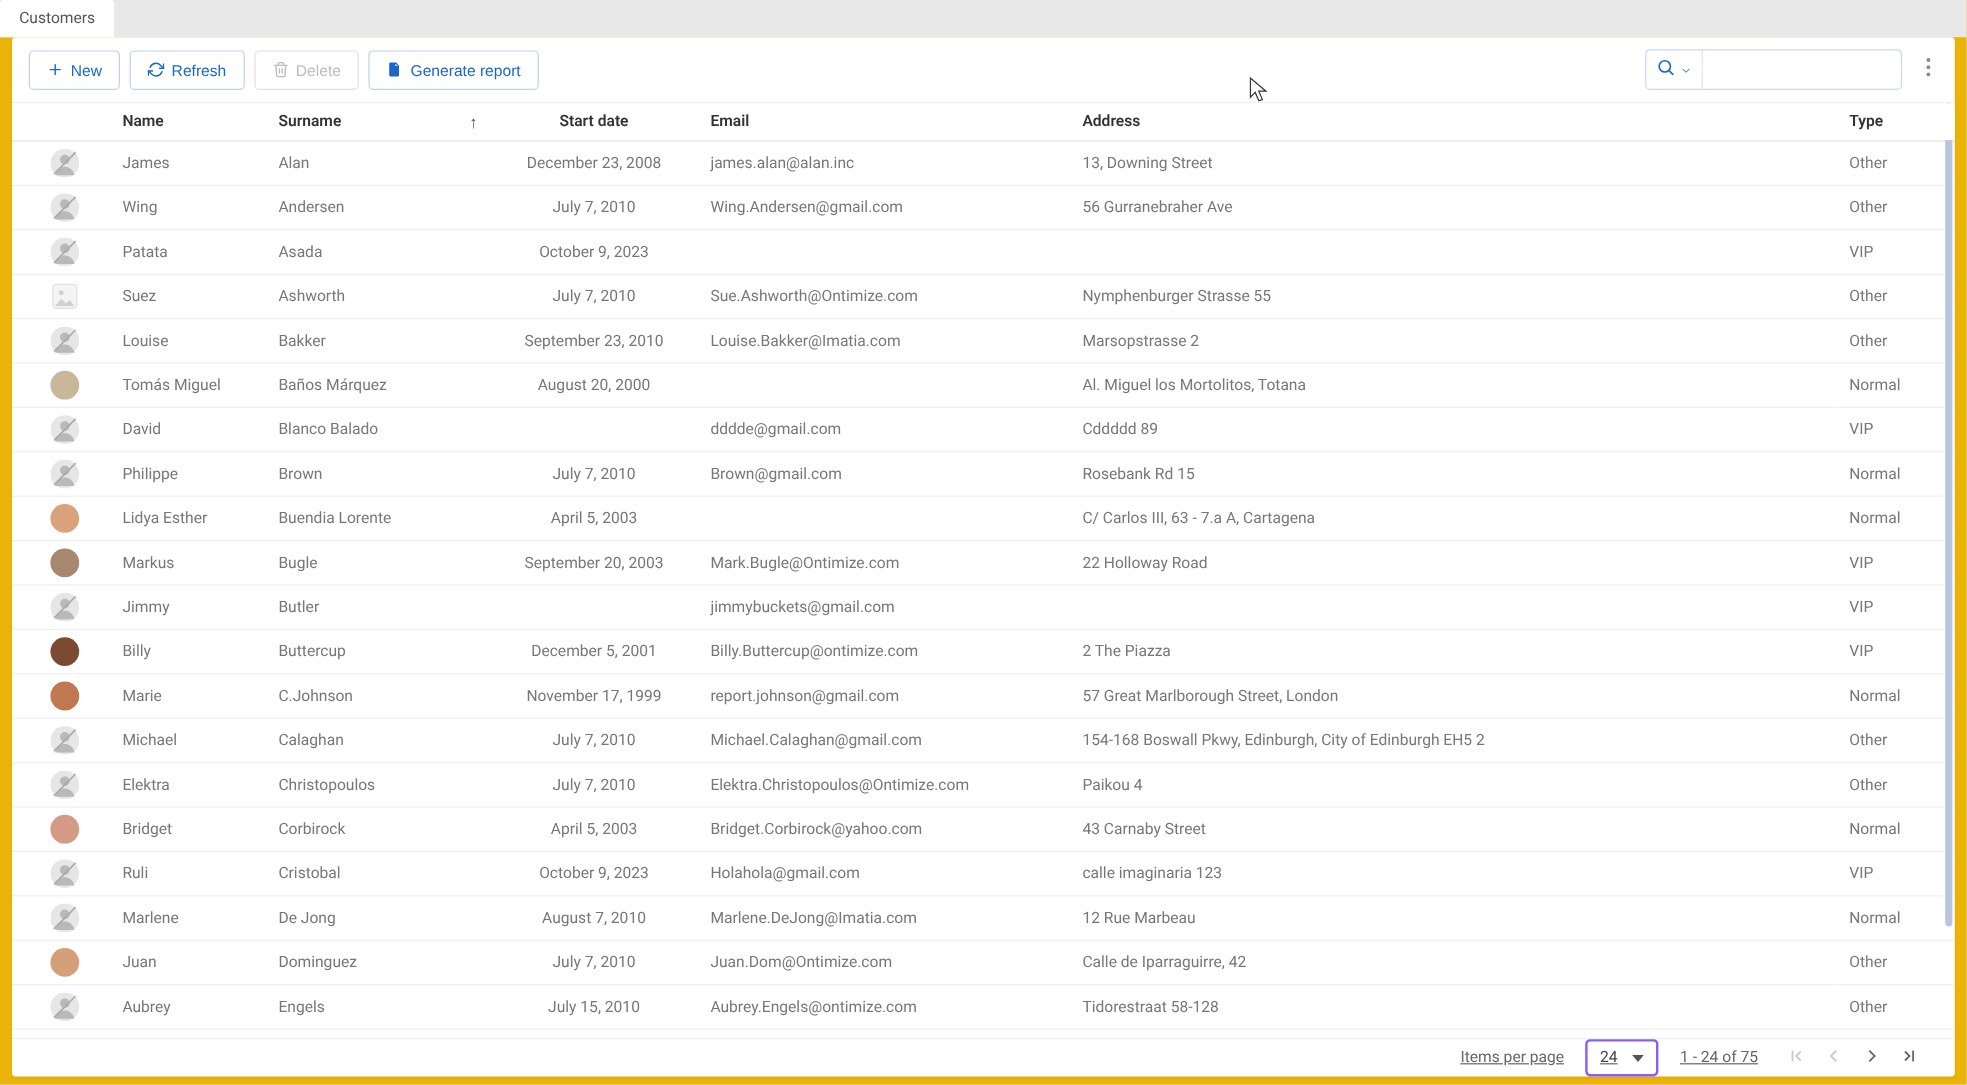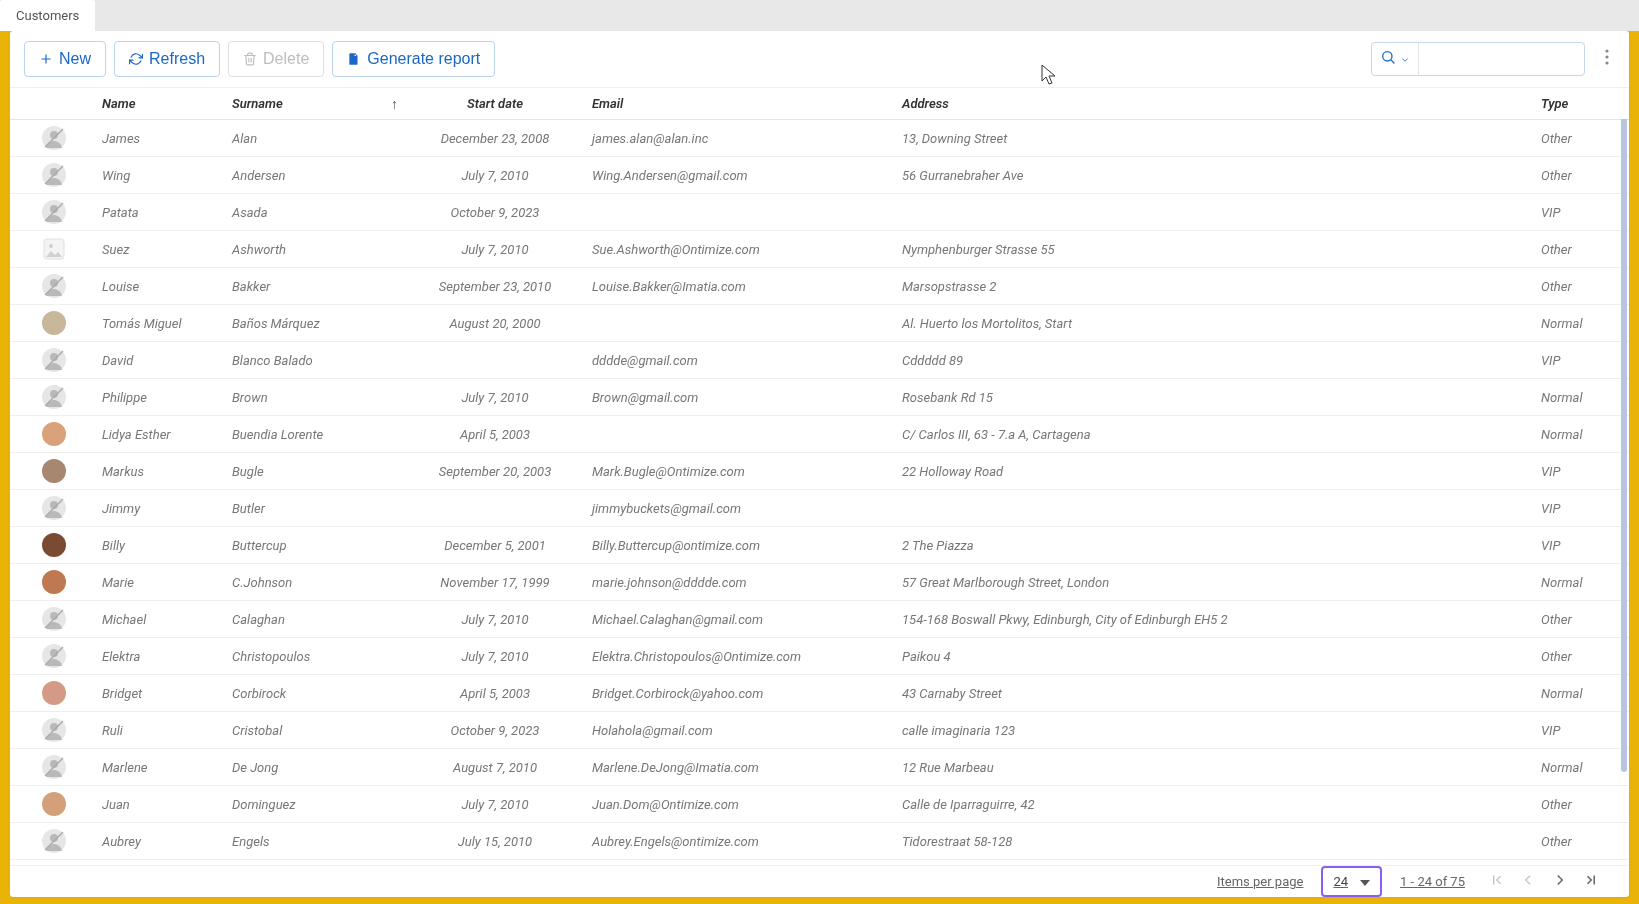--- a/index.html
+++ b/index.html
@@ -2,31 +2,31 @@
 <html><head>
 <meta charset="utf-8">
 <style>
   * { box-sizing: border-box; margin: 0; padding: 0; }
   html, body { width: 100%; height: 100%; font-family: -apple-system, BlinkMacSystemFont, "Segoe UI", Roboto, Arial, sans-serif; background: #e8e8e8; overflow: hidden; }
   .app { width: 1639px; height: 904px; position: relative; background: #eab308; }
   .tab-bar { background: #e8e8e8; padding: 0; }
   .tab { display: inline-block; background: #fff; padding: 8px 16px; font-size: 13px; color: #555; border-radius: 3px 3px 0 0; }
   .panel { background: #fff; margin: 0 10px 10px 10px; border-radius: 3px; box-shadow: 0 1px 3px rgba(0,0,0,0.05); height: calc(100% - 38px); display: flex; flex-direction: column; }
   .toolbar { display: flex; align-items: center; padding: 10px 14px; gap: 8px; border-bottom: 1px solid #f0f0f0; }
-  .btn { display: inline-flex; align-items: center; gap: 6px; padding: 8px 14px; border: 1px solid #bcd3f0; background: #fff; border-radius: 4px; color: #1b67c7; font-size: 16px; cursor: pointer; }
+  .btn { display: inline-flex; align-items: center; gap: 6px; padding: 8px 14px; border: 1px solid #bcd3f0; background: #fff; border-radius: 4px; color: #1b67c7; font-size: 13px; cursor: pointer; }
   .btn.disabled { color: #bdbdbd; border-color: #e0e0e0; cursor: default; }
   .btn .ico svg { display: block; }
   .spacer { flex: 1; }
   .search-wrap { display: flex; align-items: center; border: 1px solid #c7d7ef; border-radius: 4px; height: 34px; width: 214px; }
   .search-trigger { display: flex; align-items: center; gap: 4px; padding: 0 8px; height: 100%; border-right: 1px solid #e3e3e3; color: #1b67c7; cursor: pointer; }
   .search-input { flex: 1; border: none; outline: none; padding: 0 8px; font-size: 13px; color: #333; min-width: 20px; }
   .more-btn { padding: 6px; color: #777; cursor: pointer; margin-left: 6px; }
   .table-wrap { flex: 1; overflow: hidden; position: relative; }
   .table-scroll { height: 100%; overflow-y: auto; }
-  table { width: 100%; border-collapse: collapse; font-size: 13px; color: #555; font-style: italic; }
+  table { width: 100%; border-collapse: collapse; font-size: 13px; color: #555; }
   thead th { text-align: left; padding: 8px 12px; font-weight: 600; font-size: 13px; color: #333; border-bottom: 1px solid #e5e5e5; position: sticky; top: 0; background: #fff; z-index: 2; }
   th.col-avatar { width: 80px; }
   th.col-name { width: 130px; }
   th.col-surname { width: 190px; position: relative; }
   th.col-startdate { width: 170px; text-align: center; }
   th.col-email { width: 310px; }
   th.col-address { flex: 1; }
   th.col-type { width: 100px; }
   td { padding: 6px 12px; border-bottom: 1px solid #efefef; color: #777; white-space: nowrap; overflow: hidden; text-overflow: ellipsis; height: 28px; }
   td.col-startdate { text-align: center; }
@@ -206,21 +206,21 @@
                 <td>Louise.Bakker@Imatia.com</td>
                 <td>Marsopstrasse 2</td>
                 <td>Other</td>
               </tr>
               <tr>
                 <td class="avatar-cell"><span class="avatar photo" style="background:#c9b79c"></span></td>
                 <td>Tomás Miguel</td>
                 <td>Baños Márquez</td>
                 <td class="col-startdate">August 20, 2000</td>
                 <td></td>
-                <td>Al. Huerto los Mortolitos, Start</td>
+                <td>Al. Miguel los Mortolitos, Totana</td>
                 <td>Normal</td>
               </tr>
               <tr>
                 <td class="avatar-cell"><span class="avatar placeholder"><svg width="24" height="24" viewBox="0 0 24 24">
                       <circle cx="12" cy="12" r="12" fill="#e6e6e6"></circle>
                       <circle cx="12" cy="9" r="4" fill="#b9b9b9"></circle>
                       <path d="M4 22c1-5 5-7 8-7s7 2 8 7" fill="#b9b9b9"></path>
                       <line x1="3" y1="21" x2="21" y2="3" stroke="#aaa" stroke-width="1.4"></line>
                     </svg></span></td>
                 <td>David</td>
@@ -283,21 +283,21 @@
                 <td class="col-startdate">December 5, 2001</td>
                 <td>Billy.Buttercup@ontimize.com</td>
                 <td>2 The Piazza</td>
                 <td>VIP</td>
               </tr>
               <tr>
                 <td class="avatar-cell"><span class="avatar photo" style="background:#c07850"></span></td>
                 <td>Marie</td>
                 <td>C.Johnson</td>
                 <td class="col-startdate">November 17, 1999</td>
-                <td>marie.johnson@dddde.com</td>
+                <td>report.johnson@gmail.com</td>
                 <td>57 Great Marlborough Street, London</td>
                 <td>Normal</td>
               </tr>
               <tr>
                 <td class="avatar-cell"><span class="avatar placeholder"><svg width="24" height="24" viewBox="0 0 24 24">
                       <circle cx="12" cy="12" r="12" fill="#e6e6e6"></circle>
                       <circle cx="12" cy="9" r="4" fill="#b9b9b9"></circle>
                       <path d="M4 22c1-5 5-7 8-7s7 2 8 7" fill="#b9b9b9"></path>
                       <line x1="3" y1="21" x2="21" y2="3" stroke="#aaa" stroke-width="1.4"></line>
                     </svg></span></td>

